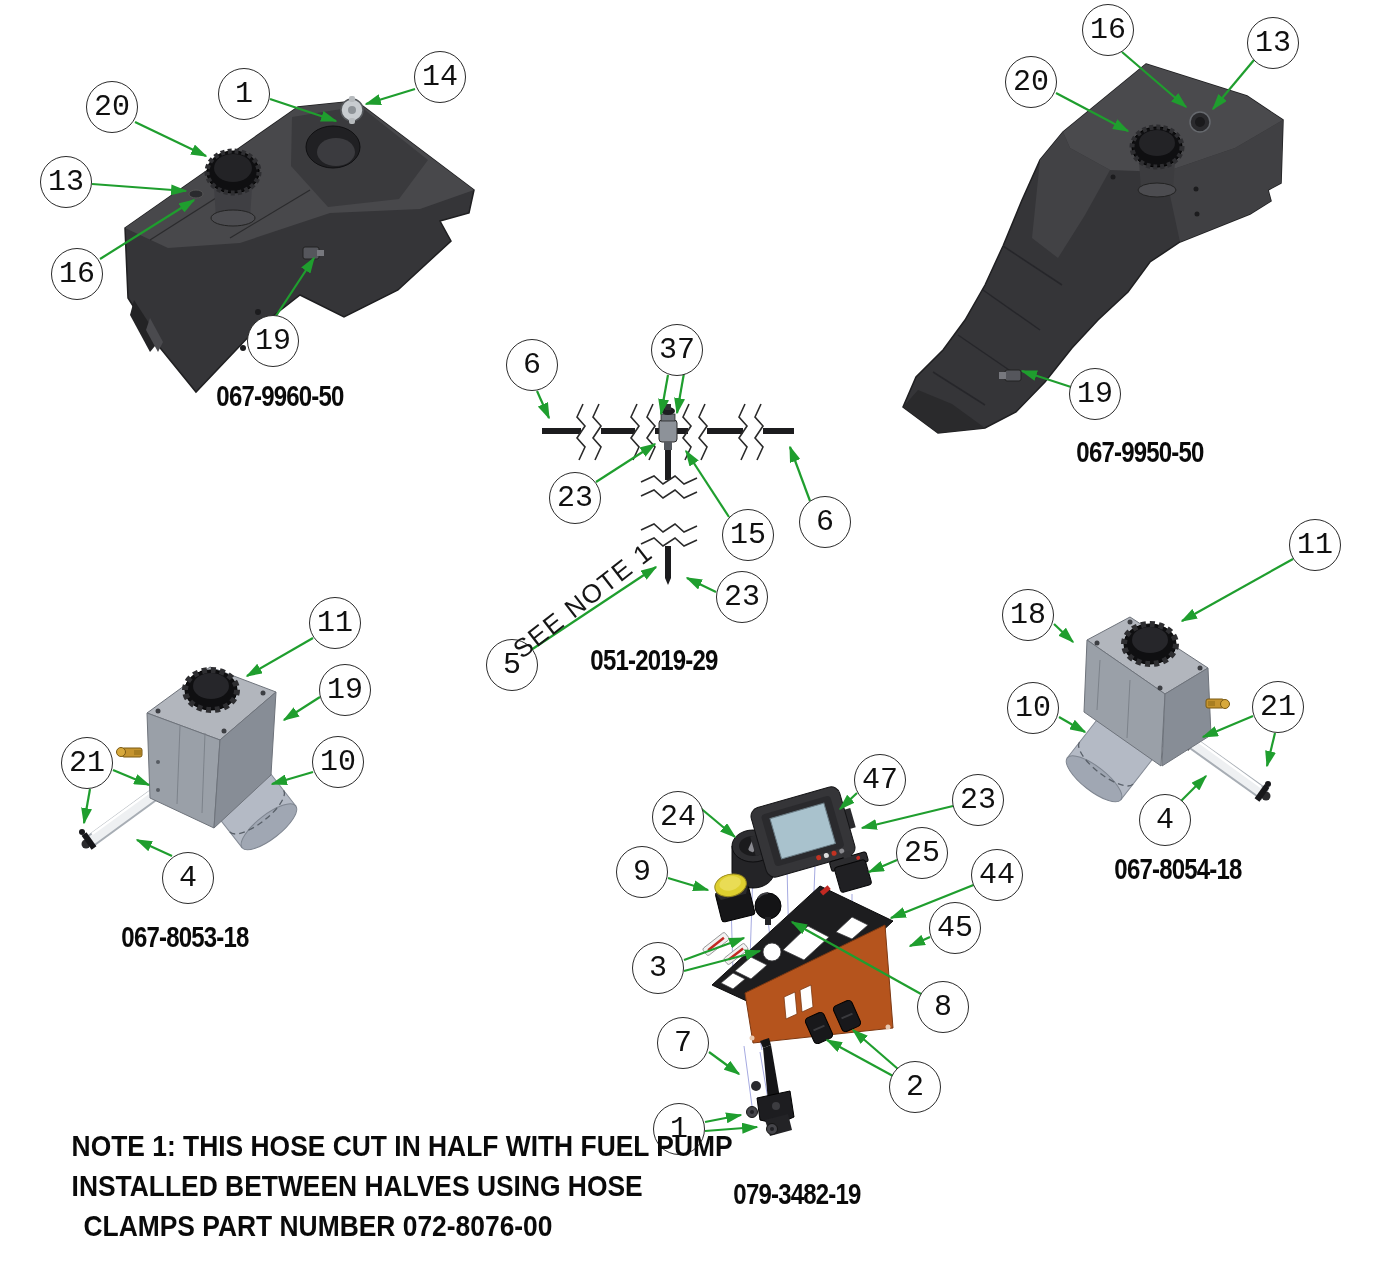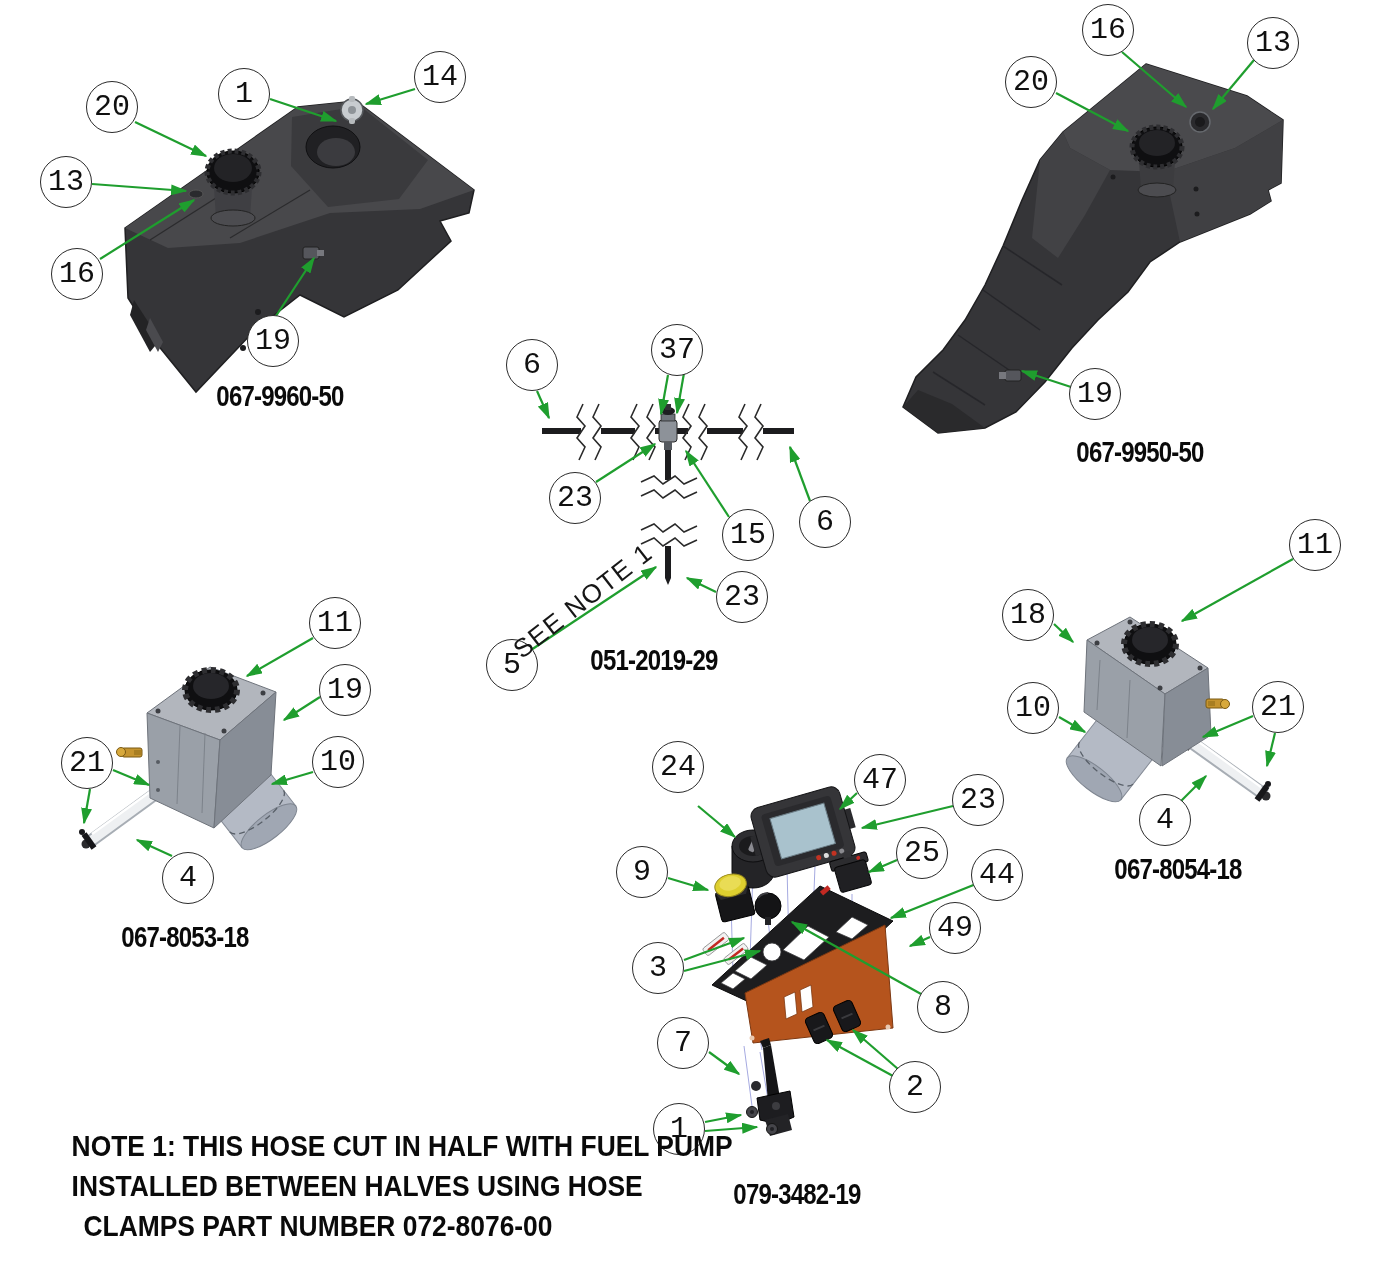--- a/index.html
+++ b/index.html
@@ -416,27 +416,27 @@
 <div class="co" style="left:312px;top:736px">10</div>
 <div class="co" style="left:61px;top:737px">21</div>
 <div class="co" style="left:162px;top:852px">4</div>
 
 <div class="co" style="left:1289px;top:519px">11</div>
 <div class="co" style="left:1002px;top:589px">18</div>
 <div class="co" style="left:1007px;top:682px">10</div>
 <div class="co" style="left:1252px;top:681px">21</div>
 <div class="co" style="left:1139px;top:794px">4</div>
 
-<div class="co" style="left:652px;top:741px">24</div>
+<div class="co" style="left:652px;top:791px">24</div>
 <div class="co" style="left:854px;top:754px">47</div>
 <div class="co" style="left:952px;top:774px">23</div>
 <div class="co" style="left:616px;top:846px">9</div>
 <div class="co" style="left:896px;top:827px">25</div>
 <div class="co" style="left:971px;top:849px">44</div>
-<div class="co" style="left:929px;top:902px">49</div>
+<div class="co" style="left:929px;top:902px">45</div>
 <div class="co" style="left:632px;top:942px">3</div>
 <div class="co" style="left:917px;top:981px">8</div>
 <div class="co" style="left:657px;top:1017px">7</div>
 <div class="co" style="left:889px;top:1061px">2</div>
 <div class="co" style="left:653px;top:1103px">1</div>
 
 <div class="pn" style="left:280px;top:379px">067-9960-50</div>
 <div class="pn" style="left:1140px;top:435px">067-9950-50</div>
 <div class="pn" style="left:654px;top:643px">051-2019-29</div>
 <div class="pn" style="left:185px;top:920px">067-8053-18</div>

